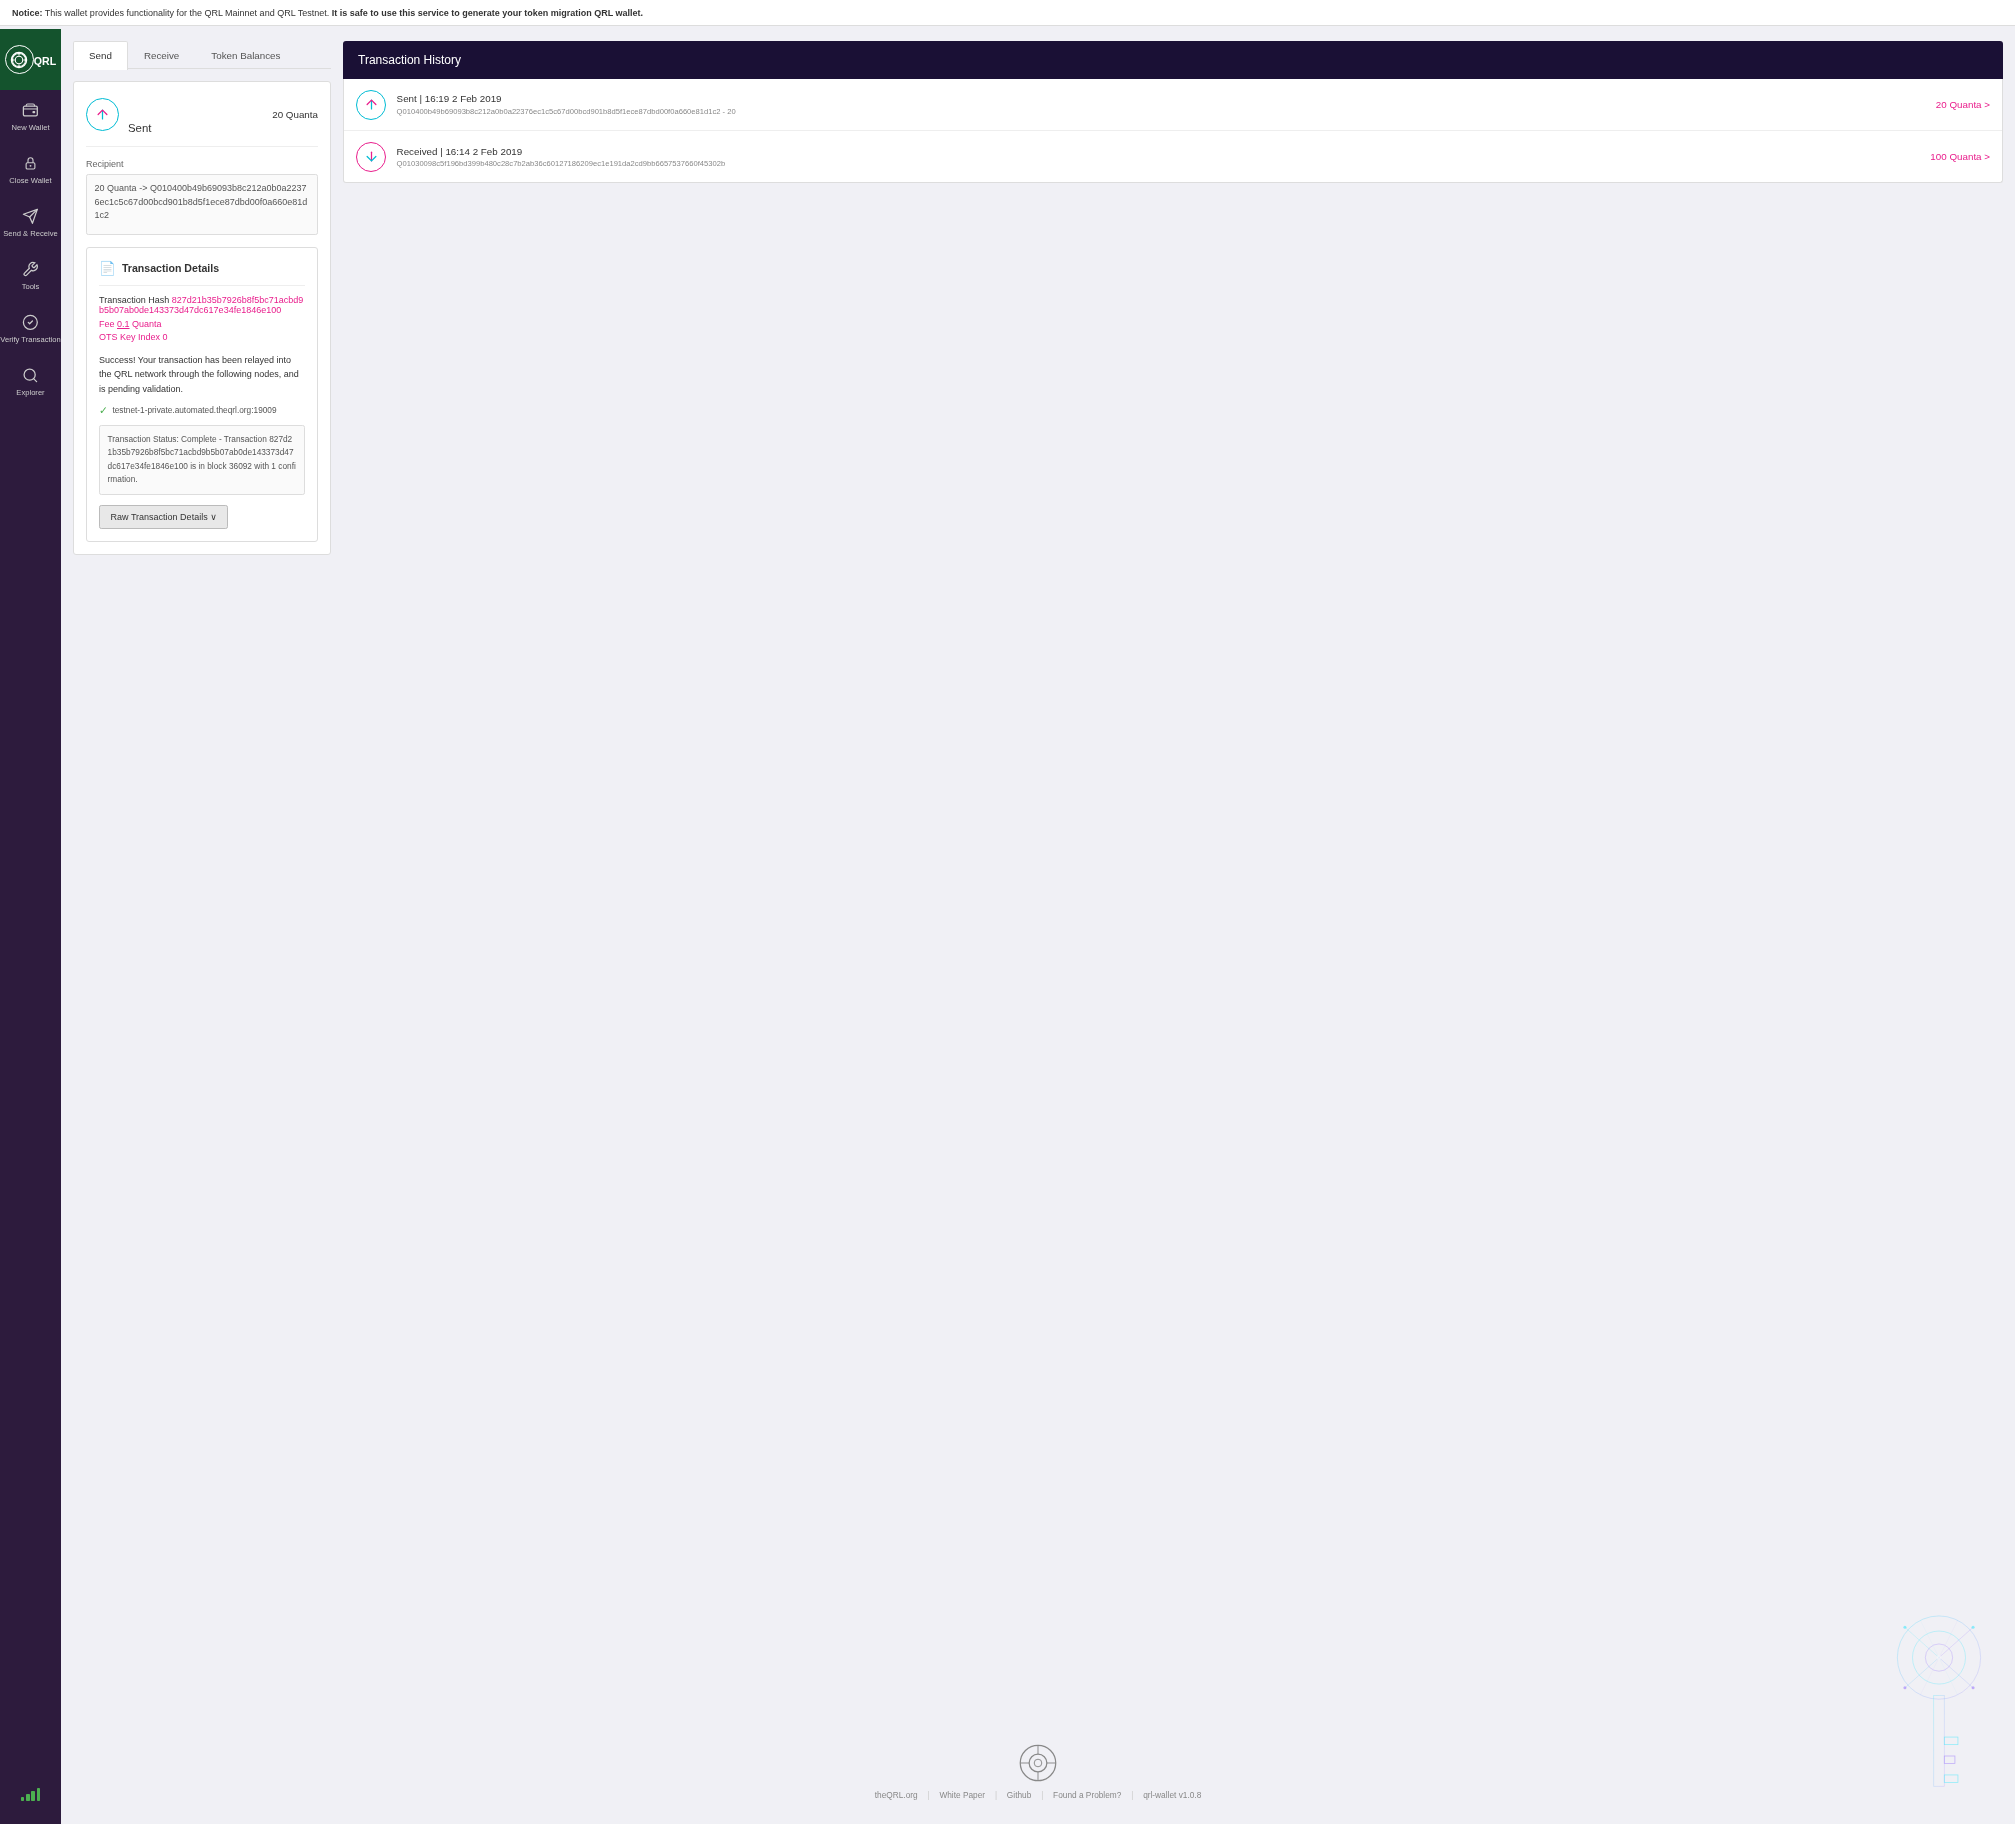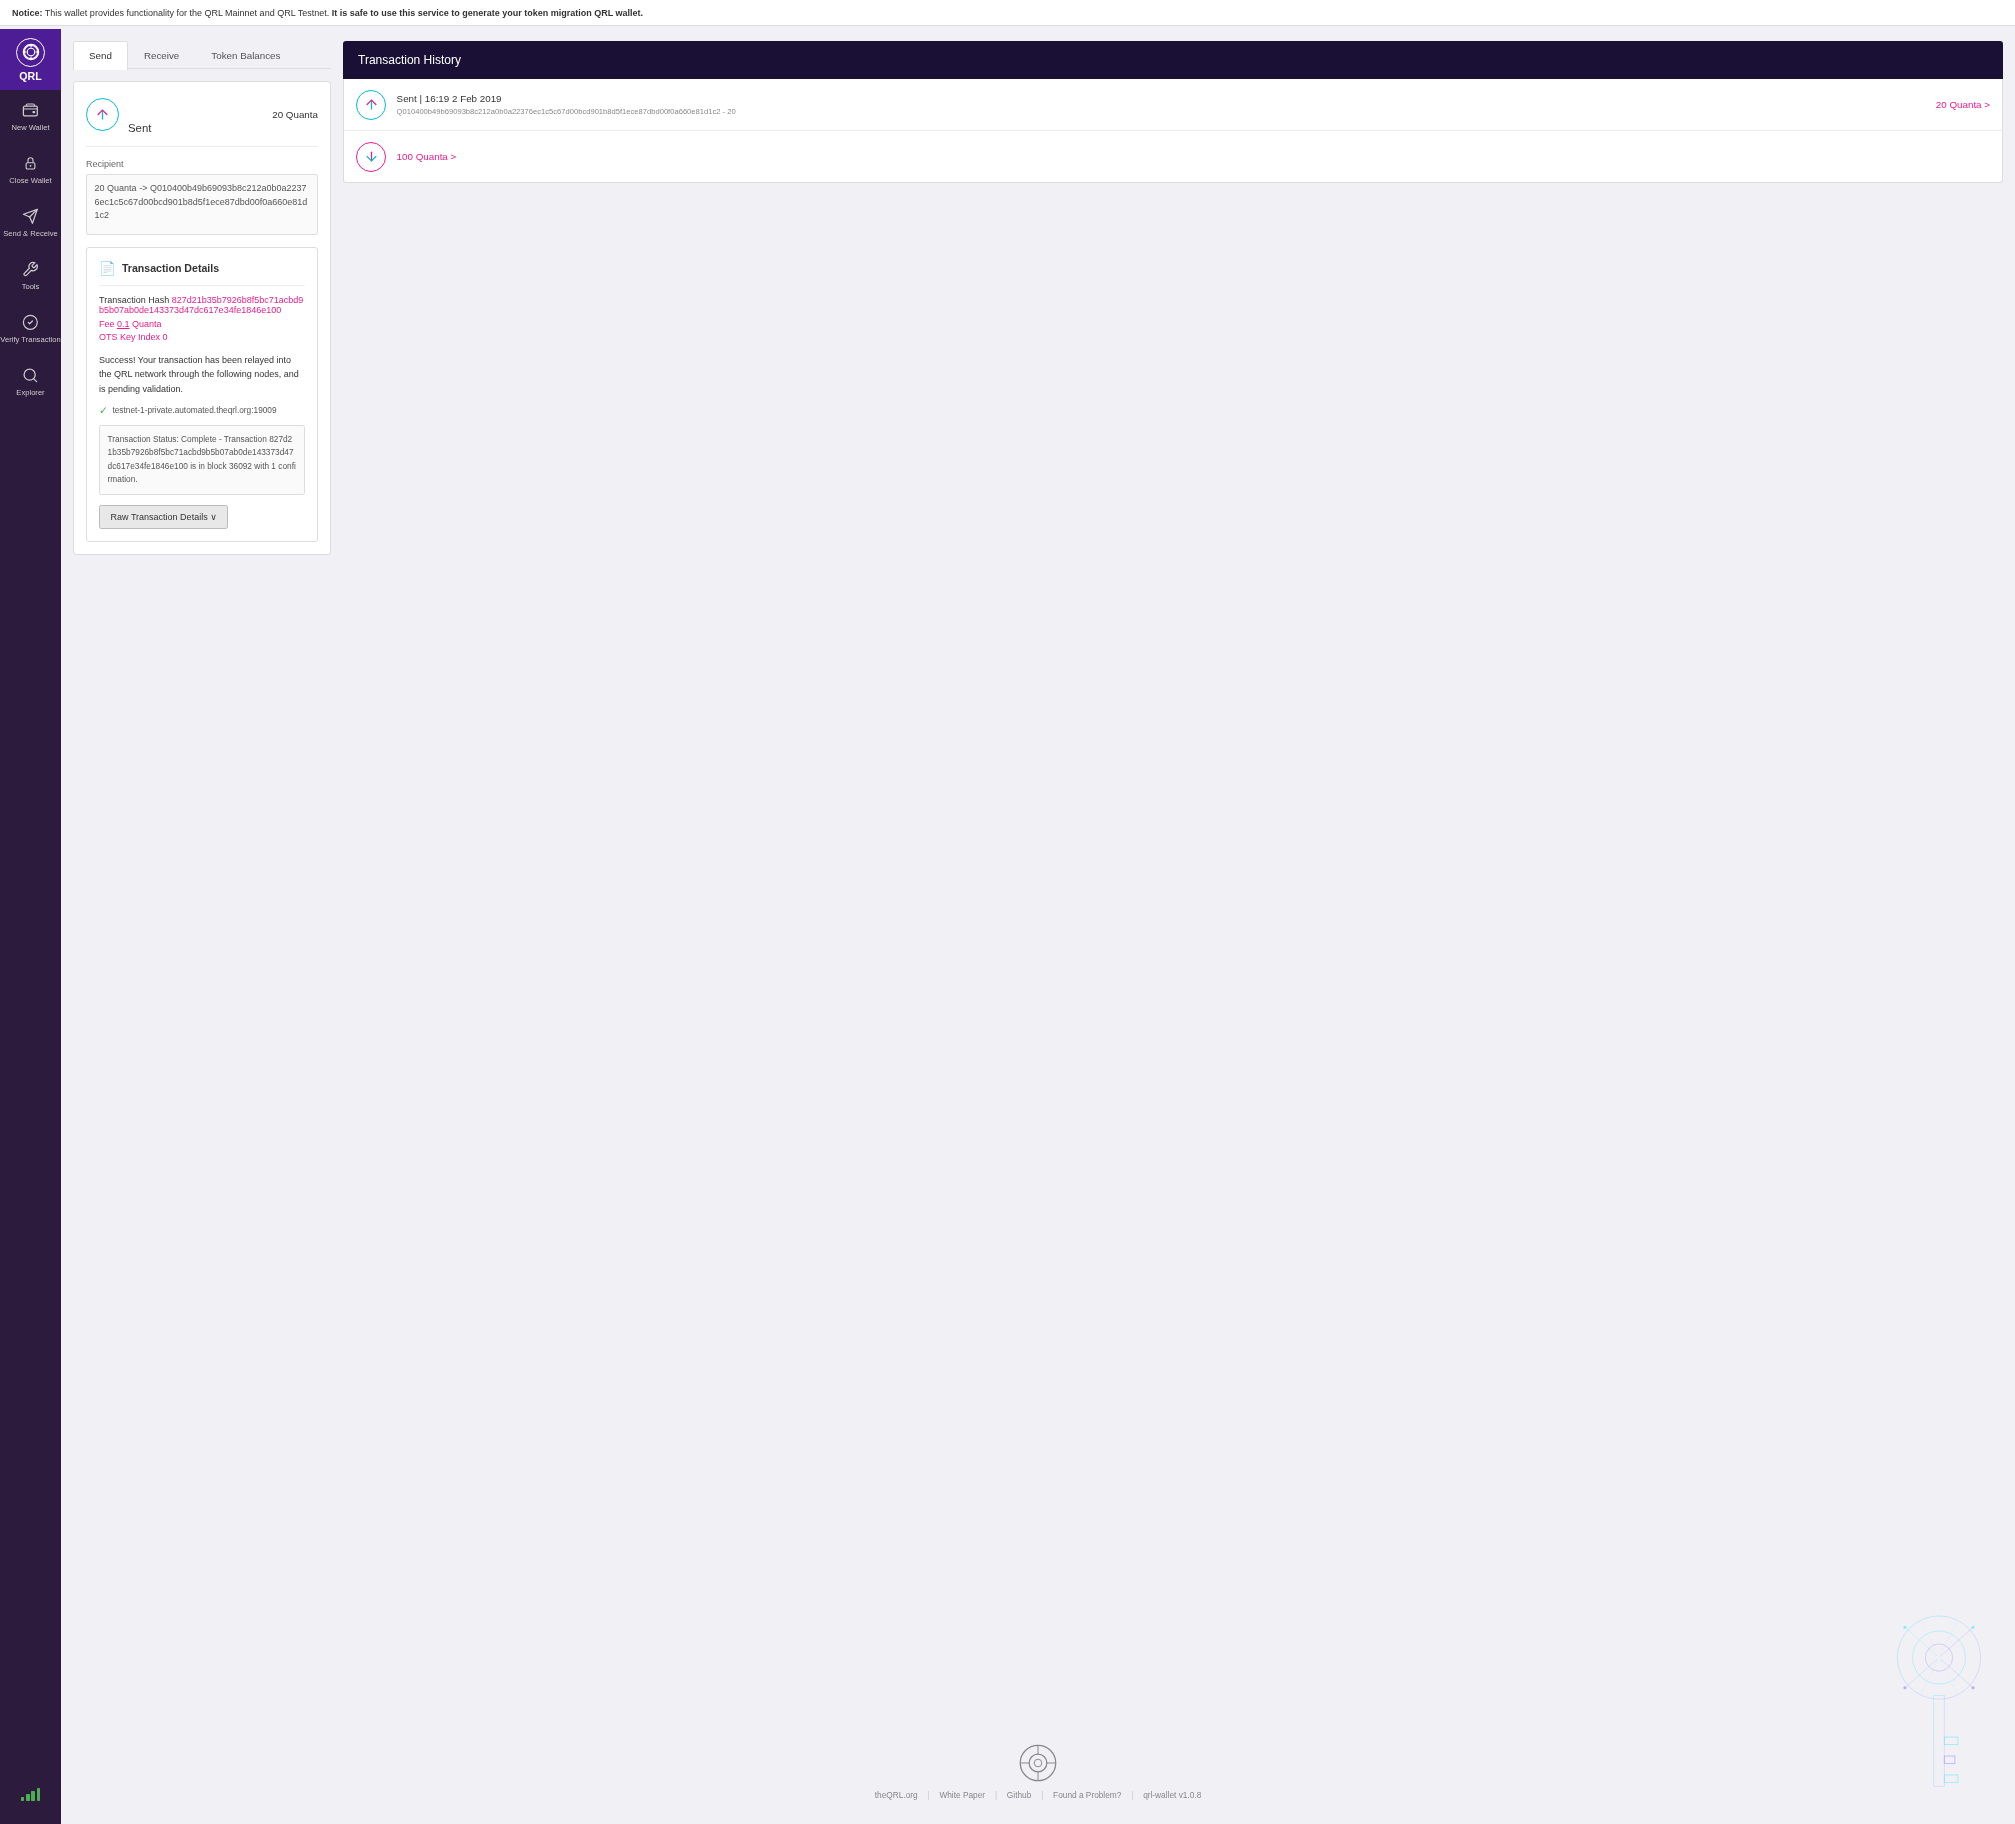--- a/index.html
+++ b/index.html
@@ -34,23 +34,23 @@
       position: fixed;
       top: 29px;
       bottom: 0;
       left: 0;
       z-index: 50;
     }
 
     .sidebar-logo {
       width: 61px;
       height: 61px;
-      background: #4c1d95;
-      display: flex;
-      flex-direction: column;
+      background: #14532d;
+      display: flex;
+      flex-direction: row;
       align-items: center;
       justify-content: center;
       cursor: pointer;
     }
     .sidebar-logo .logo-icon {
       width: 29px;
       height: 29px;
       border: 1.9px solid #fff;
       border-radius: 50%;
       display: flex;
@@ -596,20 +596,24 @@
             </div>
             <div class="tx-item-amount">20 Quanta &gt;</div>
           </div>
 
           <div class="tx-history-item">
             <div class="tx-item-icon received">
               <svg width="15" height="15" viewBox="0 0 24 24" fill="none">
                 <path d="M12 5v14" stroke="#e91e8c" stroke-width="2" stroke-linecap="round"></path>
                 <path d="M19 12l-7 7-7-7" stroke="#00bcd4" stroke-width="2" stroke-linecap="round" stroke-linejoin="round"></path>
               </svg>
+            </div>
+            <div class="tx-item-info">
+              <div class="tx-item-title">Received | 16:14 2 Feb 2019</div>
+              <div class="tx-item-hash">Q01030098c5f196bd399b480c28c7b2ab36c60127186209ec1e191da2cd9bb6657537660f45302b</div>
             </div>
             <div class="tx-item-amount">100 Quanta &gt;</div>
           </div>
 
         </div>
       </div>
     </div>
 
     <div class="footer">
       <div class="footer-logo">

